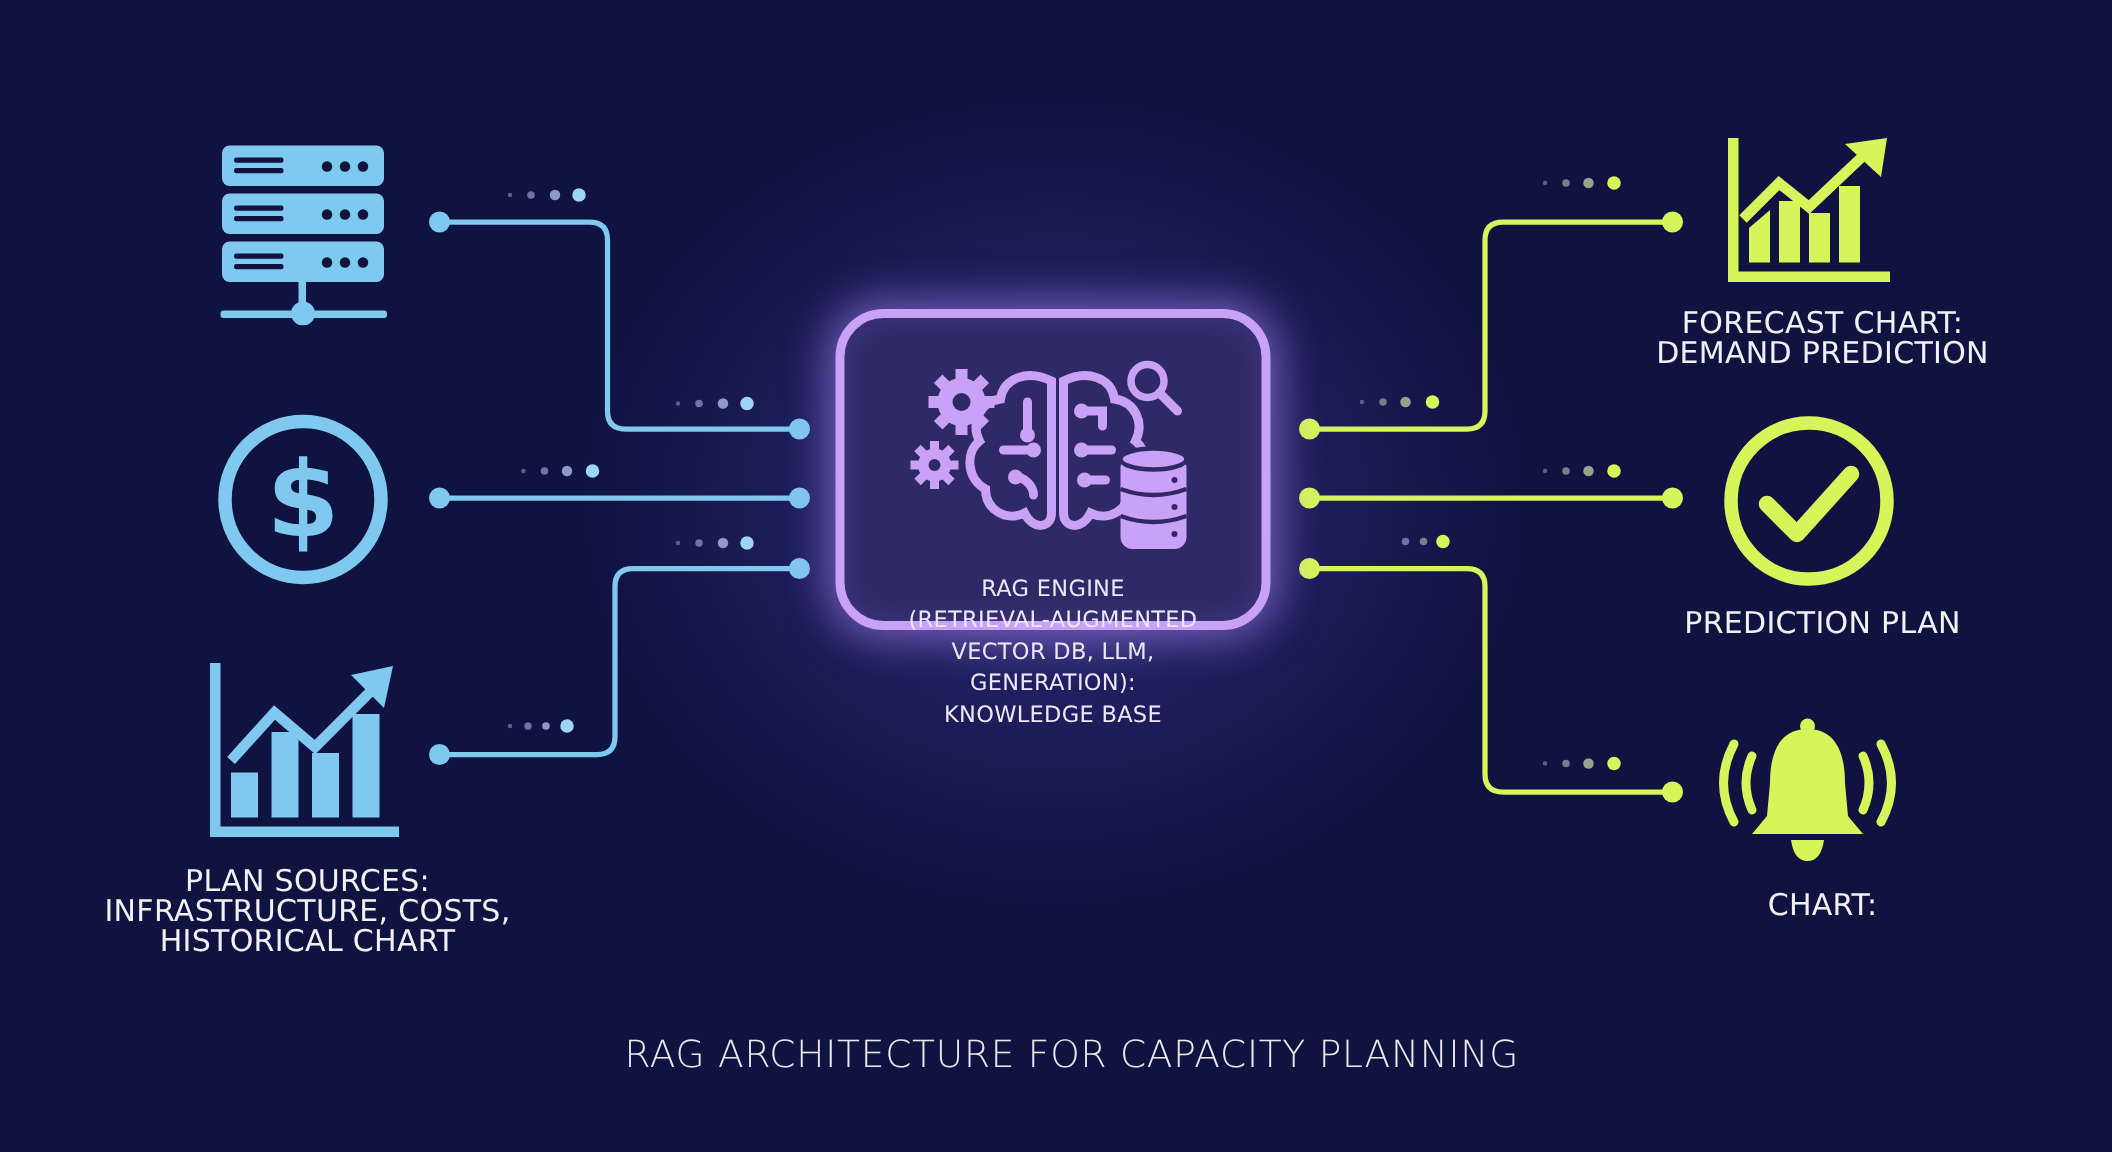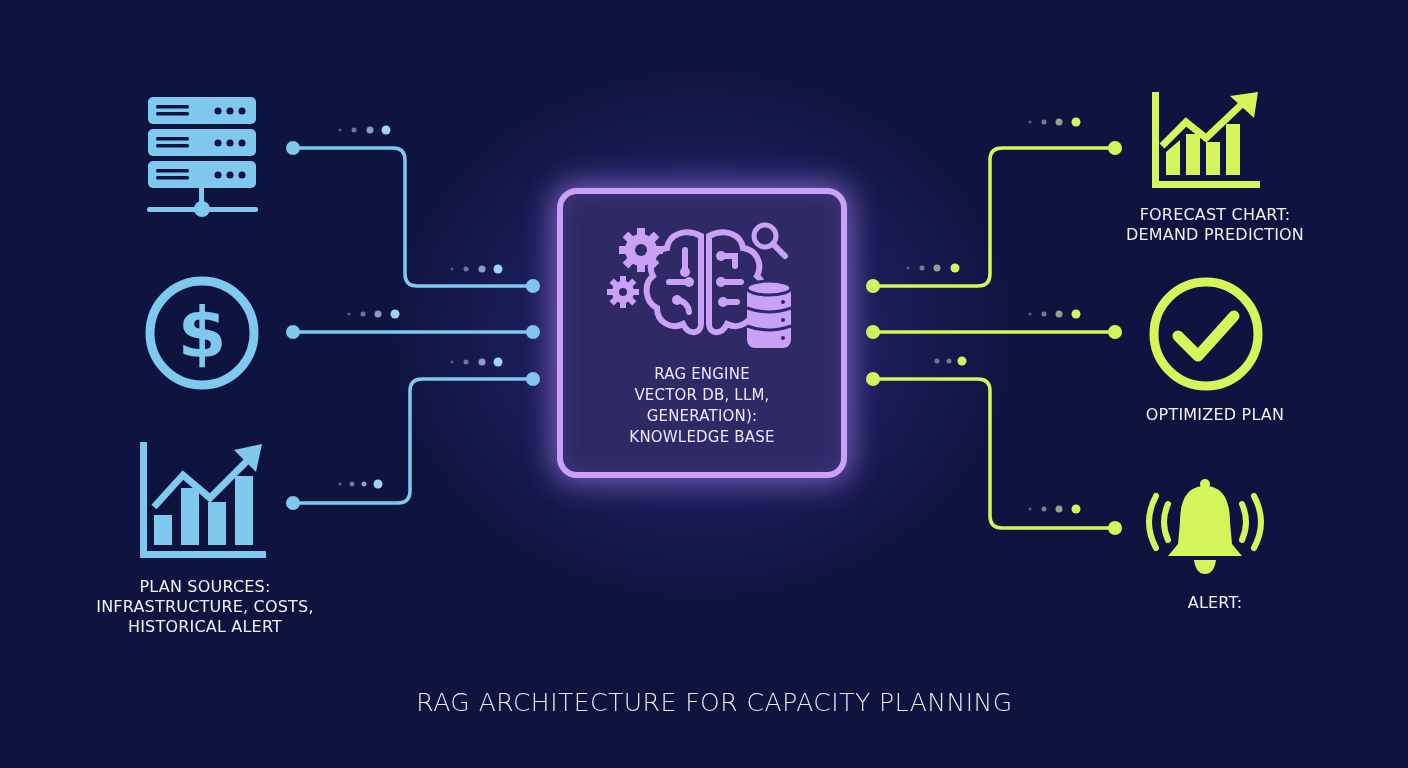--- a/index.html
+++ b/index.html
@@ -9,33 +9,33 @@
     font-family: "DejaVu Sans", "Liberation Sans", sans-serif;
     position: relative;
   }
   .bg-glow {
     position: absolute; left: 0; top: 0; width: 1408px; height: 768px;
     background: radial-gradient(ellipse 420px 360px at 703px 335px, rgba(120,100,220,0.55) 0%, rgba(60,55,150,0.35) 35%, rgba(15,19,64,0) 75%);
     pointer-events: none;
   }
   svg.wires { position: absolute; left: 0; top: 0; }
   .center-box {
-    position: absolute; left: 557px; top: 188px; width: 290px; height: 290px;
-    box-sizing: border-box; border: 6px solid #c9a2f7; border-radius: 20px;
+    position: absolute; left: 557px; top: 206px; width: 290px; height: 214px;
+    box-sizing: border-box; border: 6px solid #c9a2f7; border-radius: 32px;
     background: #2f2a66;
     box-shadow: 0 0 28px 6px rgba(180,140,255,0.55), inset 0 0 20px rgba(120,90,200,0.25);
   }
   .center-text {
     position: absolute; left: 0; right: 0; top: 170px;
     text-align: center; color: #ece6ff; font-size: 15px; line-height: 21px;
     font-family: "DejaVu Sans", sans-serif; letter-spacing: 0.2px;
   }
   .label {
     position: absolute; text-align: center; color: #f1f1f5;
-    font-size: 16px; line-height: 20px; letter-spacing: 0.2px;
+    font-size: 20px; line-height: 20px; letter-spacing: 0.2px;
     font-family: "DejaVu Sans", sans-serif;
   }
   .title {
     position: absolute; left: 0; right: 0; top: 688px; text-align: center;
     color: #e9e9ef; font-size: 25px; letter-spacing: 0.5px;
     font-family: "DejaVu Sans", sans-serif; font-weight: 300; margin-left: 21px;
   }
   .icon { position: absolute; }
 </style>
 </head>
@@ -160,21 +160,21 @@
     <rect x="70" y="62" width="18" height="43"></rect>
     <rect x="97" y="36" width="18" height="69"></rect>
   </g>
   <polyline points="16,67 45,35 72,58 112,18" fill="none" stroke="#7fc8ee" stroke-width="7" stroke-linejoin="miter"></polyline>
   <polygon points="96,10 124,4 118,32" fill="#7fc8ee"></polygon>
 </svg>
 
 <div class="label" style="left:60px;width:290px;top:577px">
   <div>PLAN SOURCES:</div>
   <div>INFRASTRUCTURE, COSTS,</div>
-  <div>HISTORICAL ALERT</div>
+  <div>HISTORICAL CHART</div>
 </div>
 
 <div class="center-box">
   <svg class="icon" style="left:42px;top:26px" width="200" height="135" viewBox="0 0 200 135">
     <g fill="#c9a2f7">
       <circle cx="36" cy="30" r="16"></circle>
       <g transform="translate(36 30)">
         <rect x="-4" y="-22" width="8" height="44"></rect>
           <rect x="-22" y="-4" width="44" height="8"></rect>
         <rect x="-4" y="-22" width="8" height="44" transform="rotate(45)"></rect>
@@ -216,20 +216,21 @@
       <rect x="142" y="66" width="44" height="62" rx="8" fill="#c9a2f7"></rect>
       <ellipse cx="164" cy="68" rx="22" ry="7" fill="#c9a2f7" stroke="#2f2a66" stroke-width="3"></ellipse>
       <path d="M142 88 Q164 96 186 88 M142 106 Q164 114 186 106" stroke="#2f2a66" stroke-width="3" fill="none"></path>
       <circle cx="178" cy="82" r="2" fill="#2f2a66"></circle>
         <circle cx="178" cy="100" r="2" fill="#2f2a66"></circle>
         <circle cx="178" cy="118" r="2" fill="#2f2a66"></circle>
     </g>
   </svg>
   <div class="center-text">
     <div>RAG ENGINE</div>
+    <div>(RETRIEVAL-AUGMENTED</div>
     <div>VECTOR DB, LLM,</div>
     <div>GENERATION):</div>
     <div>KNOWLEDGE BASE</div>
   </div>
 </div>
 
 <svg class="icon" style="left:1150px;top:90px" width="112" height="100" viewBox="0 0 112 100">
   <g fill="#d6f55a">
     <rect x="2" y="2" width="7" height="96"></rect>
     <rect x="2" y="91" width="108" height="7"></rect>
@@ -244,33 +245,33 @@
 <div class="label" style="left:1100px;width:230px;top:205px">
   <div>FORECAST CHART:</div>
   <div>DEMAND PREDICTION</div>
 </div>
 
 <svg class="icon" style="left:1146px;top:276px" width="120" height="120" viewBox="0 0 120 120">
   <circle cx="60" cy="58" r="52" fill="none" stroke="#d6f55a" stroke-width="9"></circle>
   <polyline points="32,60 52,80 88,40" fill="none" stroke="#d6f55a" stroke-width="11" stroke-linecap="round" stroke-linejoin="round"></polyline>
 </svg>
 <div class="label" style="left:1100px;width:230px;top:405px">
-  <div>OPTIMIZED PLAN</div>
+  <div>PREDICTION PLAN</div>
 </div>
 
 <svg class="icon" style="left:1140px;top:478px" width="130" height="104" viewBox="0 0 130 104">
   <g fill="none" stroke="#d6f55a" stroke-width="6" stroke-linecap="round">
     <path d="M16 18 Q2 44 16 70"></path>
       <path d="M28 26 Q20 44 28 62"></path>
     <path d="M114 18 Q128 44 114 70"></path>
       <path d="M102 26 Q110 44 102 62"></path>
   </g>
   <g fill="#d6f55a">
     <circle cx="65" cy="6" r="5"></circle>
     <path d="M65 8 C45 8 40 26 40 44 L38 66 L28 78 L102 78 L92 66 L90 44 C90 26 85 8 65 8 Z"></path>
     <path d="M54 82 H76 Q74 96 65 96 Q56 96 54 82 Z"></path>
   </g>
 </svg>
 <div class="label" style="left:1100px;width:230px;top:593px">
-  <div>ALERT:</div>
+  <div>CHART:</div>
 </div>
 
 <div class="title">RAG ARCHITECTURE FOR CAPACITY PLANNING</div>
 
 </body></html>

